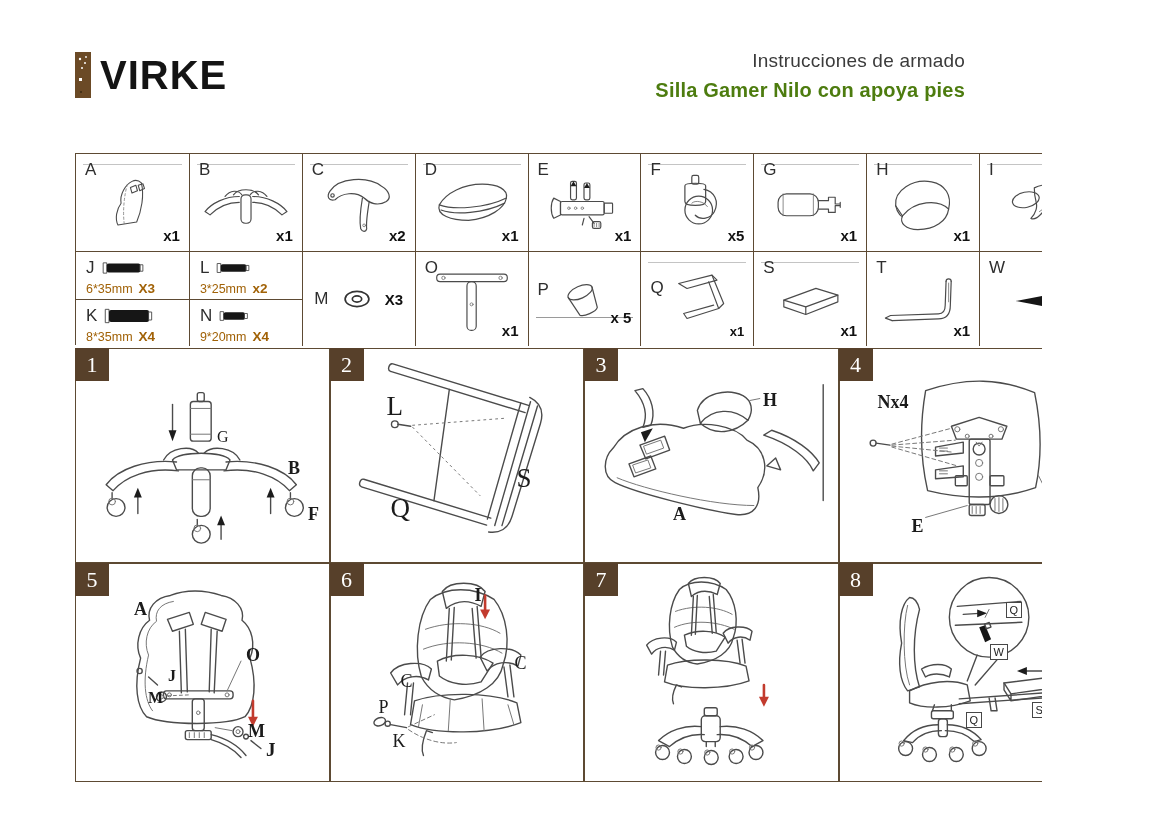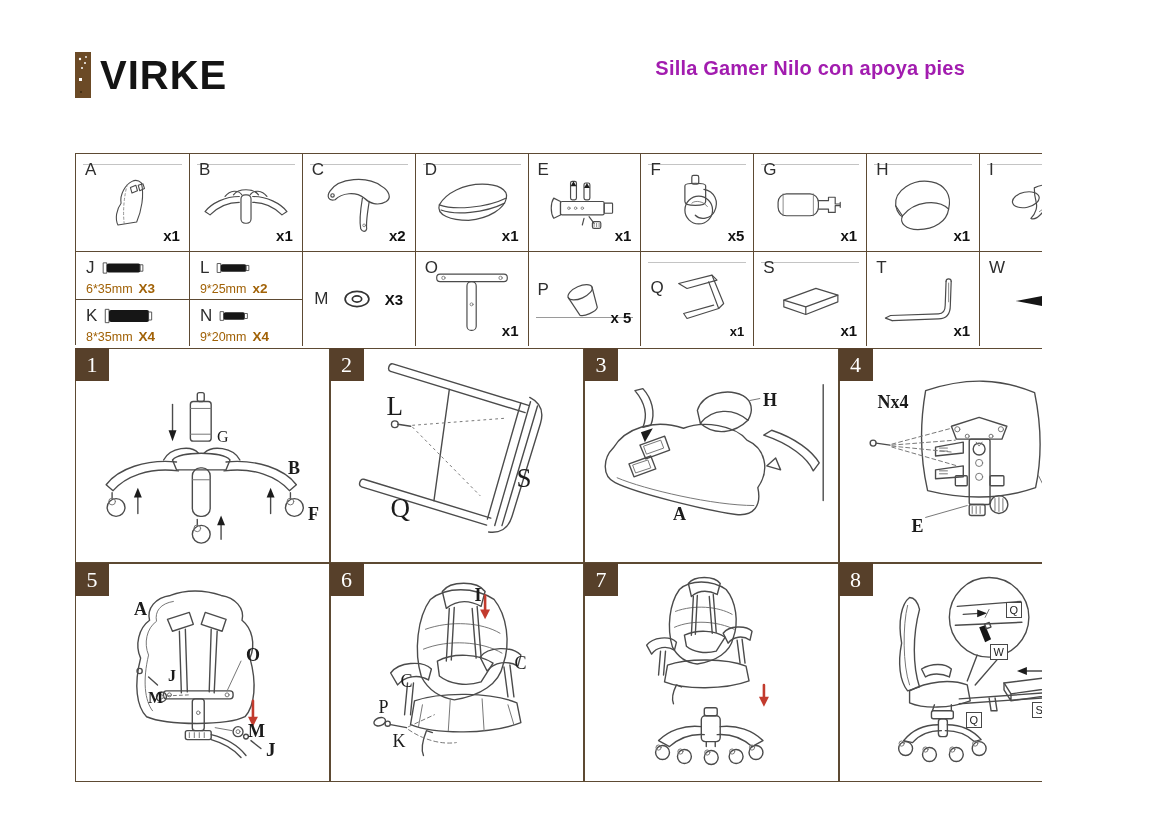--- a/index.html
+++ b/index.html
@@ -4,21 +4,21 @@
 <style>
   html,body{margin:0;padding:0;background:#ffffff;}
   #page{position:relative;width:1042px;height:827px;background:#fff;
         font-family:"Liberation Sans",sans-serif;overflow:hidden;}
 
   
   #brand{position:absolute;left:75px;top:52px;display:flex;align-items:center;gap:9px;}
   #brand .wordmark{font-size:40px;font-weight:700;letter-spacing:1px;color:#141414;line-height:1;}
   #hdr-right{position:absolute;right:77px;top:50px;text-align:right;}
   #hdr-right .l1{font-size:19px;color:#3b3b3b;letter-spacing:.2px;}
-  #hdr-right .l2{font-size:20px;font-weight:700;color:#a21caf;margin-top:7px;letter-spacing:.2px;}
+  #hdr-right .l2{font-size:20px;font-weight:700;color:#4d7c0f;margin-top:7px;letter-spacing:.2px;}
 
   
   #parts{position:absolute;left:75px;top:153px;width:1018px;height:192px;
          border:1px solid #5d4a33;display:grid;
          grid-template-columns:repeat(9,1fr);grid-template-rows:97px 95px;box-sizing:border-box;}
   .pcell{position:relative;border-left:1px solid #5d4a33;box-sizing:border-box;background:#fff;}
   .pcell.first{border-left:none;}
   .pcell.r2{border-top:1px solid #5d4a33;}
   .pletter{position:absolute;top:6px;left:9px;font-size:17px;color:#2e2e2e;}
   .pqty{position:absolute;bottom:7px;right:9px;font-size:15px;font-weight:700;color:#111;}
@@ -70,20 +70,21 @@
       <circle cx="5" cy="7" r="1.2" fill="#fff"></circle>
         <circle cx="10" cy="11" r="1" fill="#fff"></circle>
       <circle cx="7" cy="16" r="1" fill="#fff"></circle>
         <circle cx="11" cy="5" r="0.9" fill="#fff"></circle>
       <rect x="4" y="26" width="3" height="3" fill="#fff"></rect>
         <circle cx="6" cy="40" r="1" fill="#3a2a12"></circle>
     </svg>
     <div class="wordmark">VIRKE</div>
   </div>
   <div id="hdr-right">
+    <div class="l1">Instrucciones de armado</div>
     <div class="l2">Silla Gamer Nilo con apoya pies</div>
   </div>
 
   <div id="parts">
 
     <div class="pcell first">
       <div class="prule"></div>
       <span class="pletter">A</span>
       <svg class="pdraw" width="78" height="62" viewBox="0 0 100 70">
         <path class="s1" d="M50,6 C42,10 34,22 36,34 C30,42 28,54 32,62 L56,58 C62,44 66,24 62,8 C58,4 54,4 50,6 Z"></path>
@@ -224,21 +225,21 @@
     <div class="pcell r2">
       <div class="hw-half">
         <div class="hw-line1">
           <span class="hw-letter">L</span>
           <svg width="46" height="16" viewBox="0 0 72 24">
             <rect class="s1" x="4" y="5" width="5" height="14"></rect>
               <rect class="fb" x="9" y="6" width="40" height="12" rx="3"></rect>
               <rect class="s1" x="49" y="8" width="4" height="8"></rect>
           </svg>
         </div>
-        <div class="hw-size"><span>9*25mm</span><b>x2</b></div>
+        <div class="hw-size"><span>3*25mm</span><b>x2</b></div>
       </div>
       <div class="hw-half bot">
         <div class="hw-line1">
           <span class="hw-letter">N</span>
           <svg width="40" height="16" viewBox="0 0 64 24">
             <rect class="s1" x="4" y="5" width="5" height="14"></rect>
               <rect class="fb" x="9" y="6" width="34" height="12" rx="3"></rect>
               <rect class="s1" x="43" y="8" width="4" height="8"></rect>
           </svg>
         </div>

